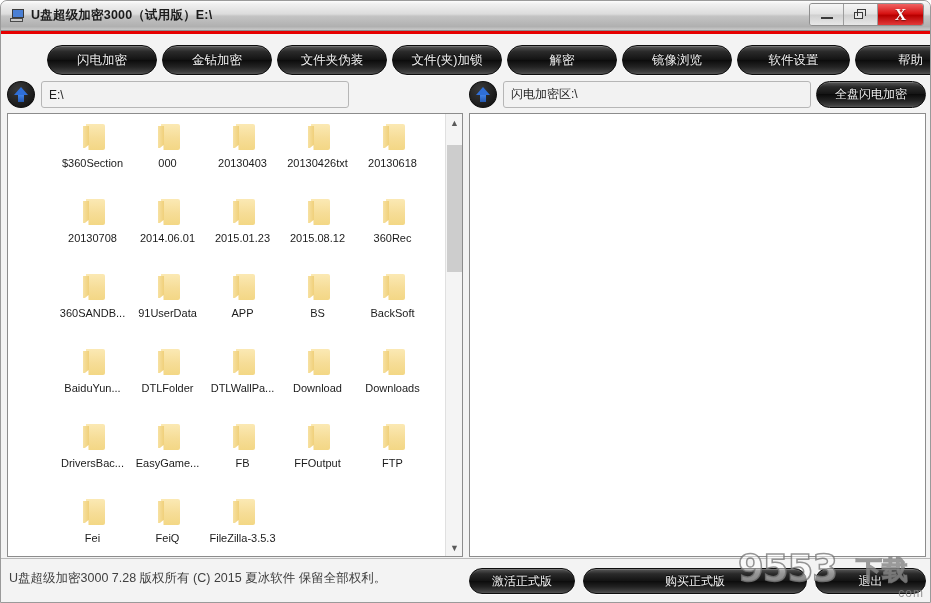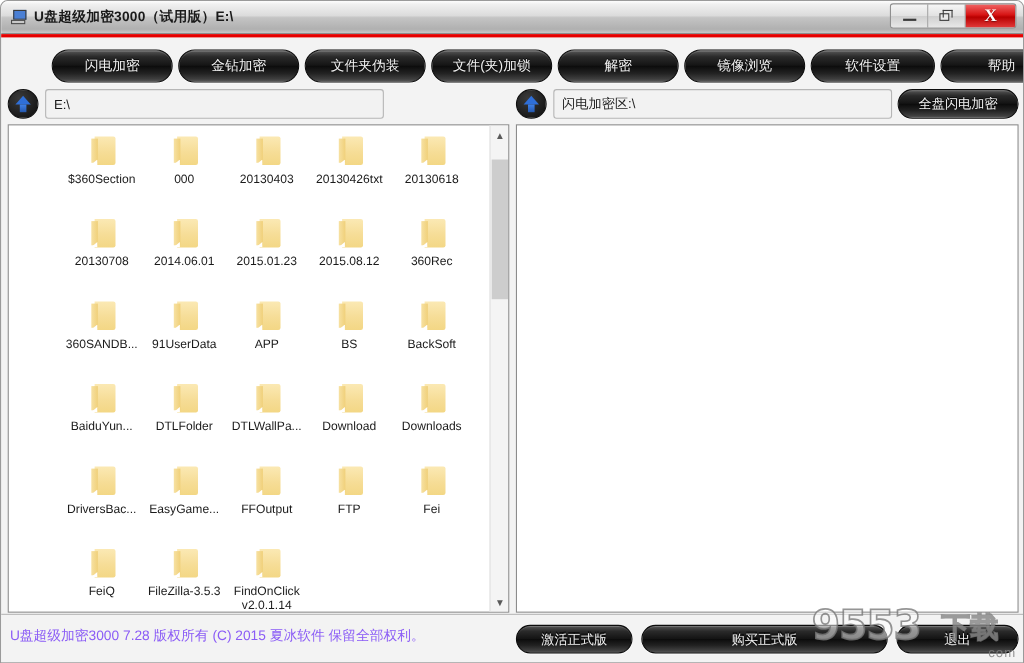--- a/index.html
+++ b/index.html
@@ -200,21 +200,21 @@
     cursor: default;
   }
 
   
   .statusbar {
     position: absolute; left: 0; right: 0; bottom: 0; height: 44px;
     background: #f3f3f3; border-top: 1px solid #b9b9b9;
   }
   .status-text {
     position: absolute; left: 8px; top: 11px;
-    font-size: 12.5px; color: #8b5cf6; white-space: nowrap;
+    font-size: 12.5px; color: #404040; white-space: nowrap;
   }
 
   
   .watermark {
     position: absolute; right: 4px; bottom: 2px;
     width: 188px; height: 52px;
     pointer-events: none;
     opacity: .92;
   }
   .wm-main {
@@ -481,20 +481,28 @@
             <span class="tab"></span>
           </span>
           <span class="fname">EasyGame...</span>
         </div>
         <div class="fileitem">
           <span class="folder-icon">
             <span class="back"></span>
             <span class="spine"></span>
             <span class="tab"></span>
           </span>
+          <span class="fname">FB</span>
+        </div>
+        <div class="fileitem">
+          <span class="folder-icon">
+            <span class="back"></span>
+            <span class="spine"></span>
+            <span class="tab"></span>
+          </span>
           <span class="fname">FFOutput</span>
         </div>
         <div class="fileitem">
           <span class="folder-icon">
             <span class="back"></span>
             <span class="spine"></span>
             <span class="tab"></span>
           </span>
           <span class="fname">FTP</span>
         </div>
@@ -514,28 +522,20 @@
           </span>
           <span class="fname">FeiQ</span>
         </div>
         <div class="fileitem">
           <span class="folder-icon">
             <span class="back"></span>
             <span class="spine"></span>
             <span class="tab"></span>
           </span>
           <span class="fname">FileZilla-3.5.3</span>
-        </div>
-        <div class="fileitem">
-          <span class="folder-icon">
-            <span class="back"></span>
-            <span class="spine"></span>
-            <span class="tab"></span>
-          </span>
-          <span class="fname">FindOnClick v2.0.1.14</span>
         </div>
       </div>
     <div class="vscroll">
       <div class="arr up">▲</div>
       <div class="thumb" id="left-thumb" style="top: 31.28px; height: 126.48px;"></div>
       <div class="arr down">▼</div>
     </div>
   </div>
 
   <div class="panel" id="right-panel">

